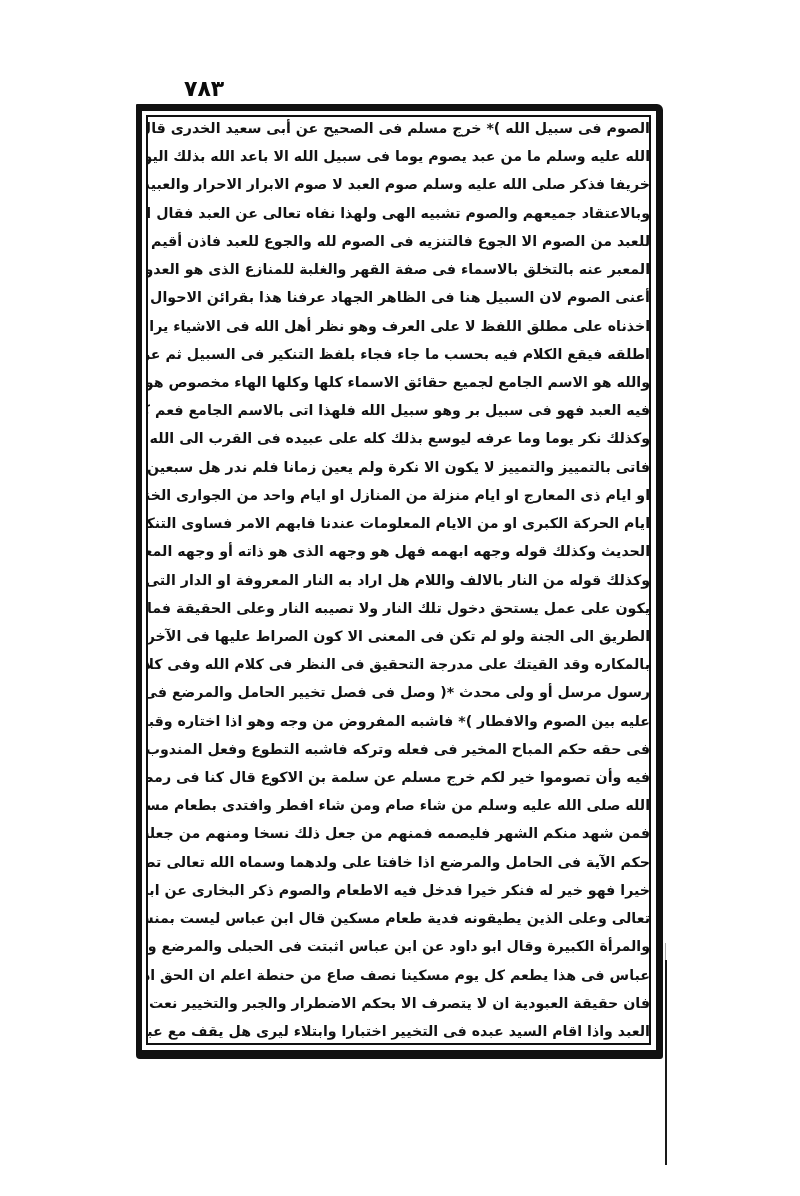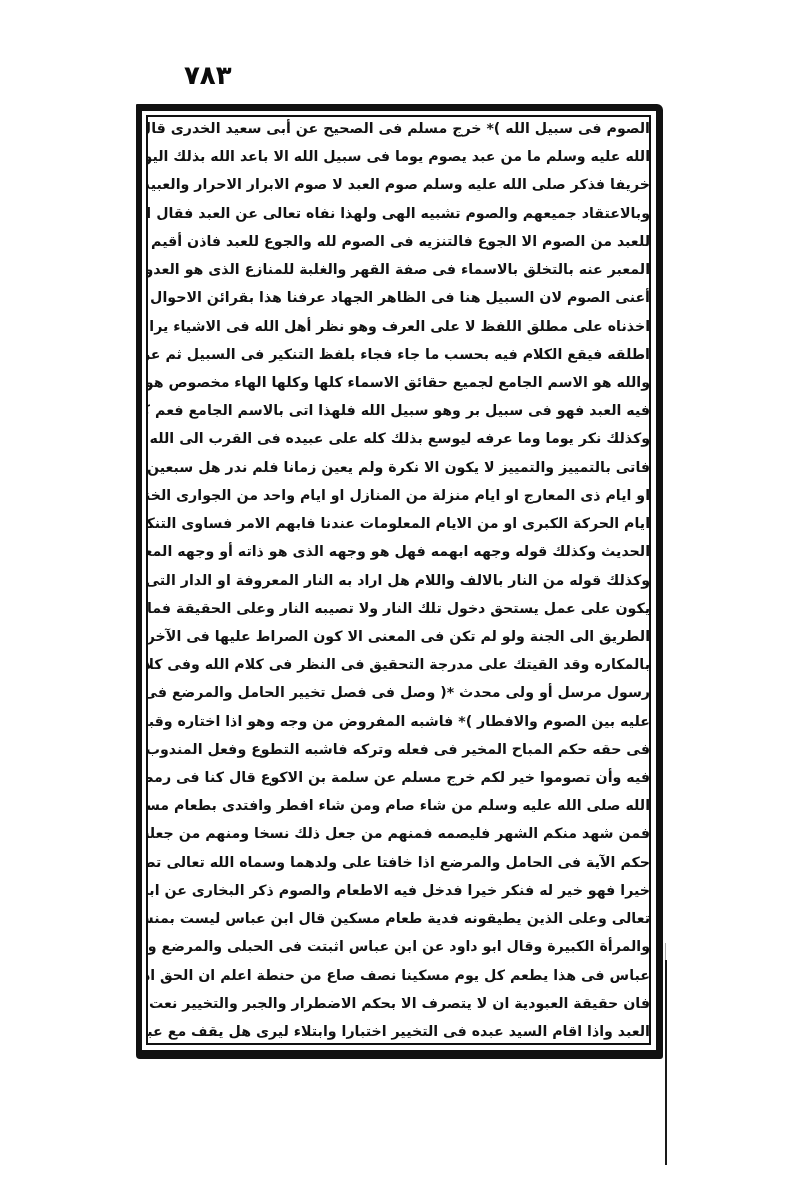--- a/index.html
+++ b/index.html
@@ -1,20 +1,20 @@
 <!DOCTYPE html>
 <html><head>
 <meta charset="utf-8">
 <style>
   html, body { margin: 0; padding: 0; background: #ffffff; }
   body { width: 800px; height: 1196px; position: relative; overflow: hidden; font-family: "DejaVu Sans", sans-serif; color: #111; }
   .page-number {
-    position: absolute; left: 184px; top: 60px;
+    position: absolute; left: 184px; top: 76px;
     font-family: "DejaVu Sans", sans-serif; font-weight: bold;
-    font-size: 26px; letter-spacing: 1px; color: #0b0b0b;
+    font-size: 22px; letter-spacing: 1px; color: #0b0b0b;
   }
   .frame-outer {
     position: absolute; left: 136px; top: 104px; width: 527px; height: 955px;
     border-top: 7px solid #111; border-left: 6px solid #111;
     border-right: 7px solid #111; border-bottom: 9px solid #111;
     box-sizing: border-box;
     border-radius: 1px 6px 3px 4px;
   }
   .frame-inner {
     position: absolute; left: 4px; top: 4px; right: 5px; bottom: 5px;

